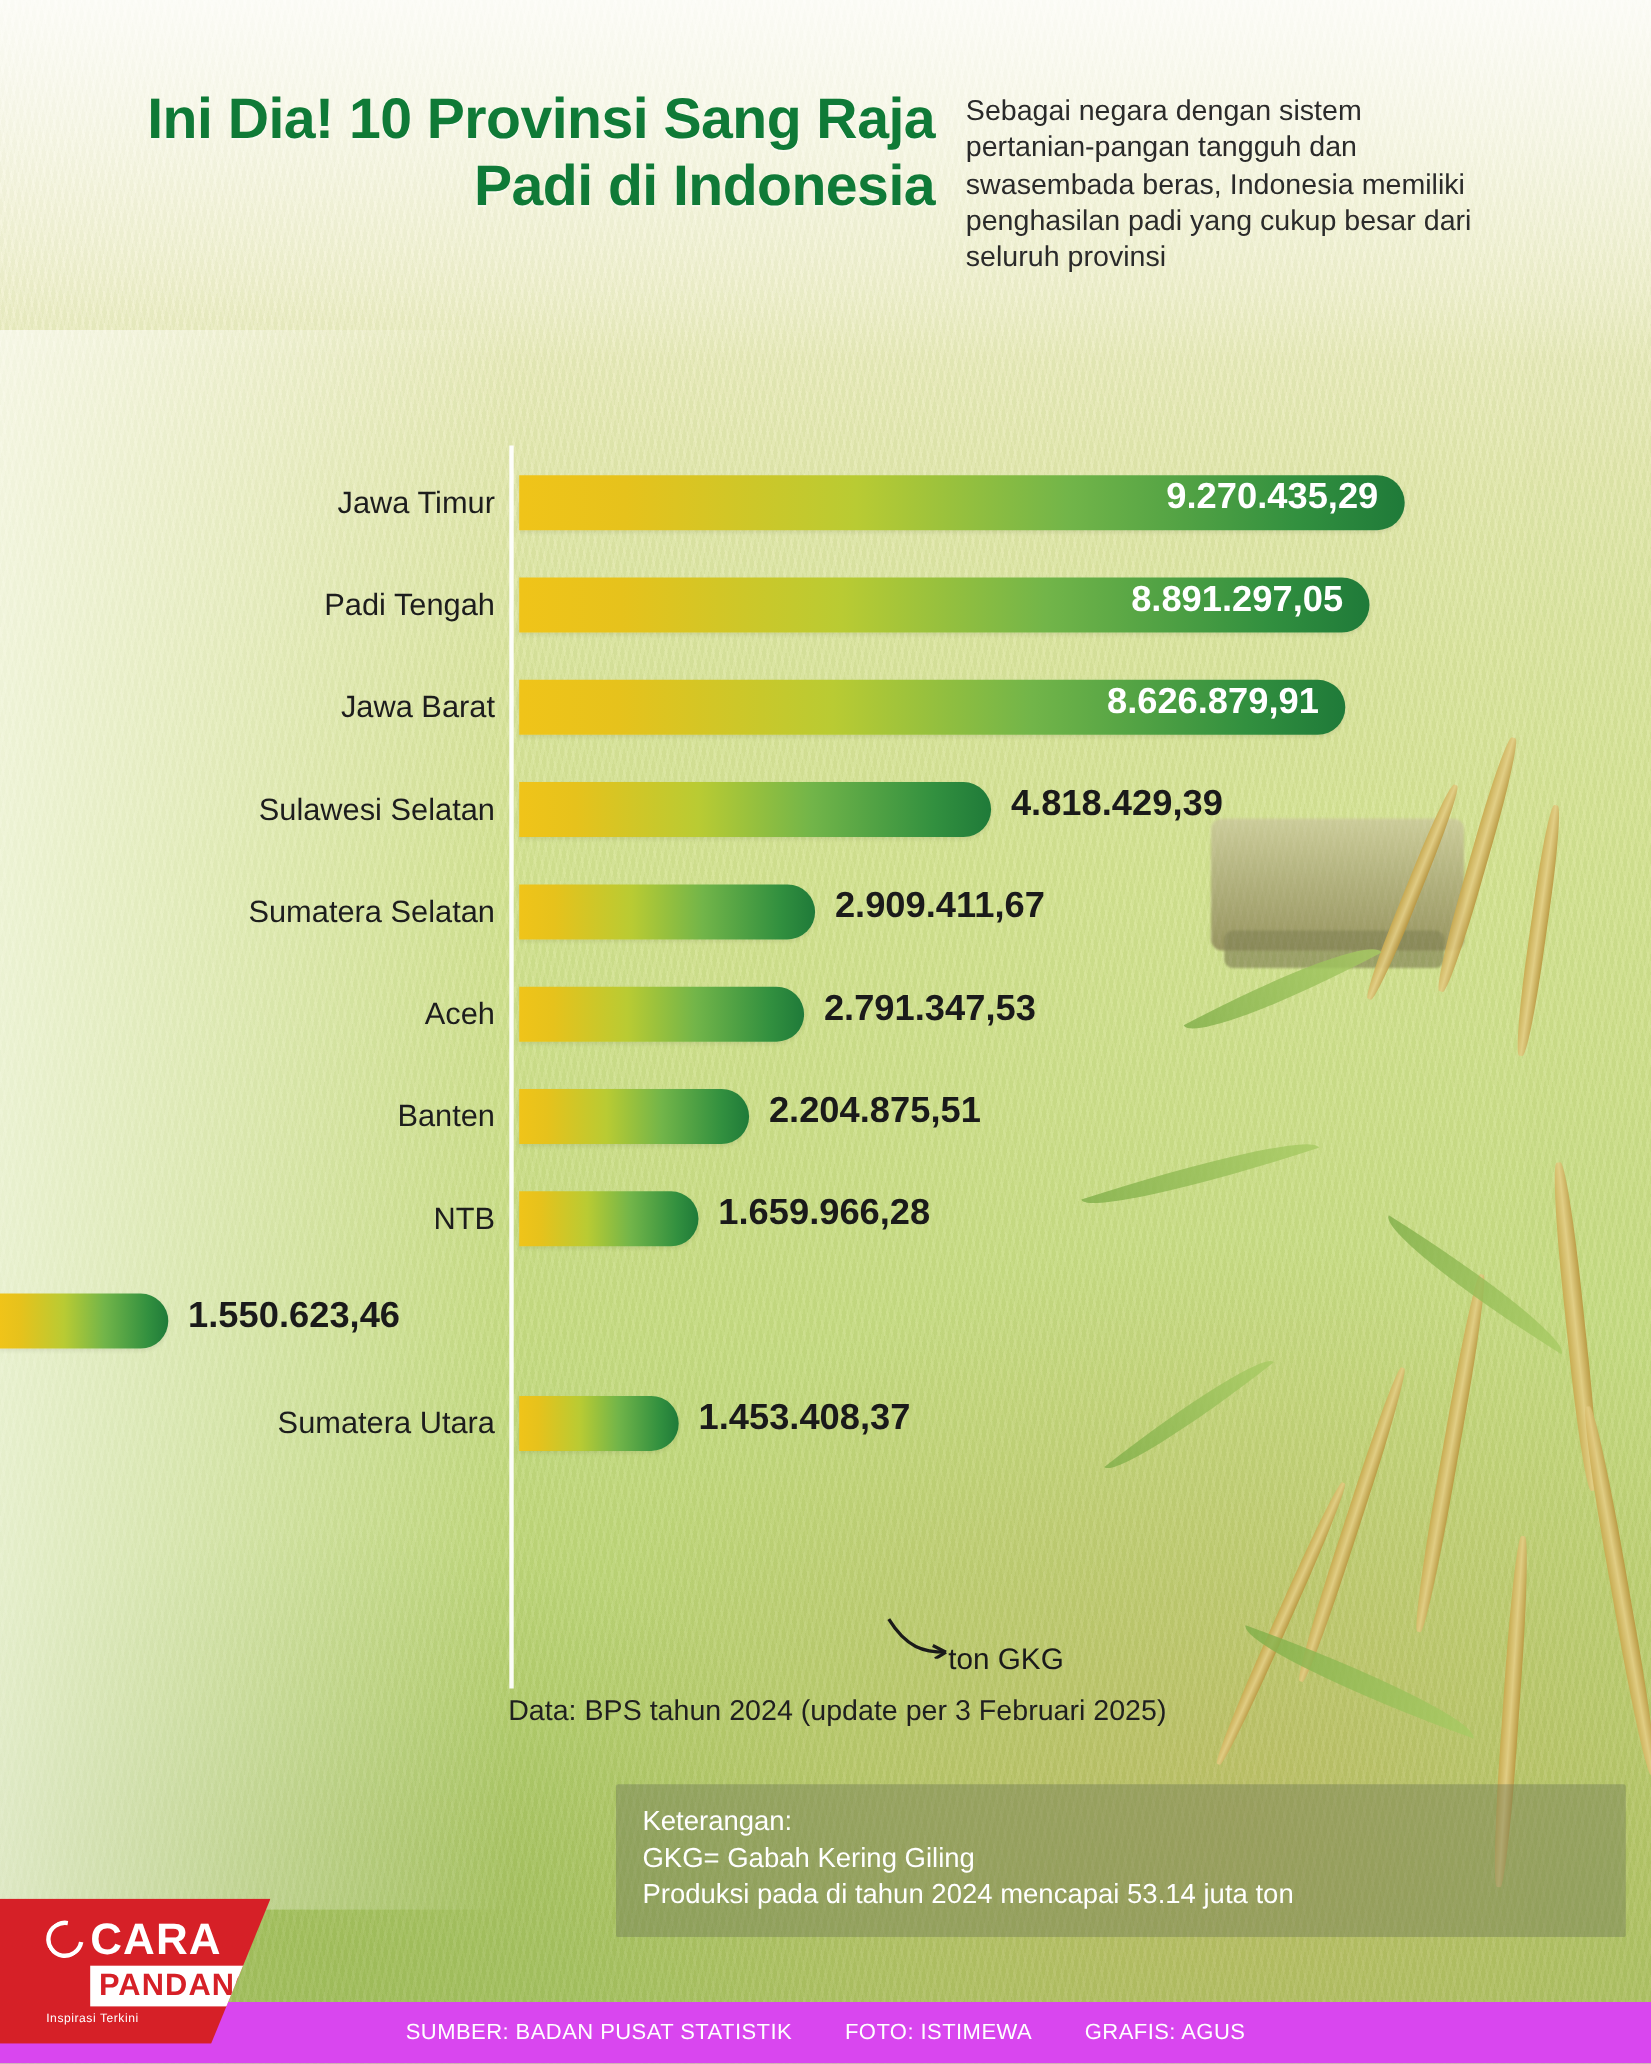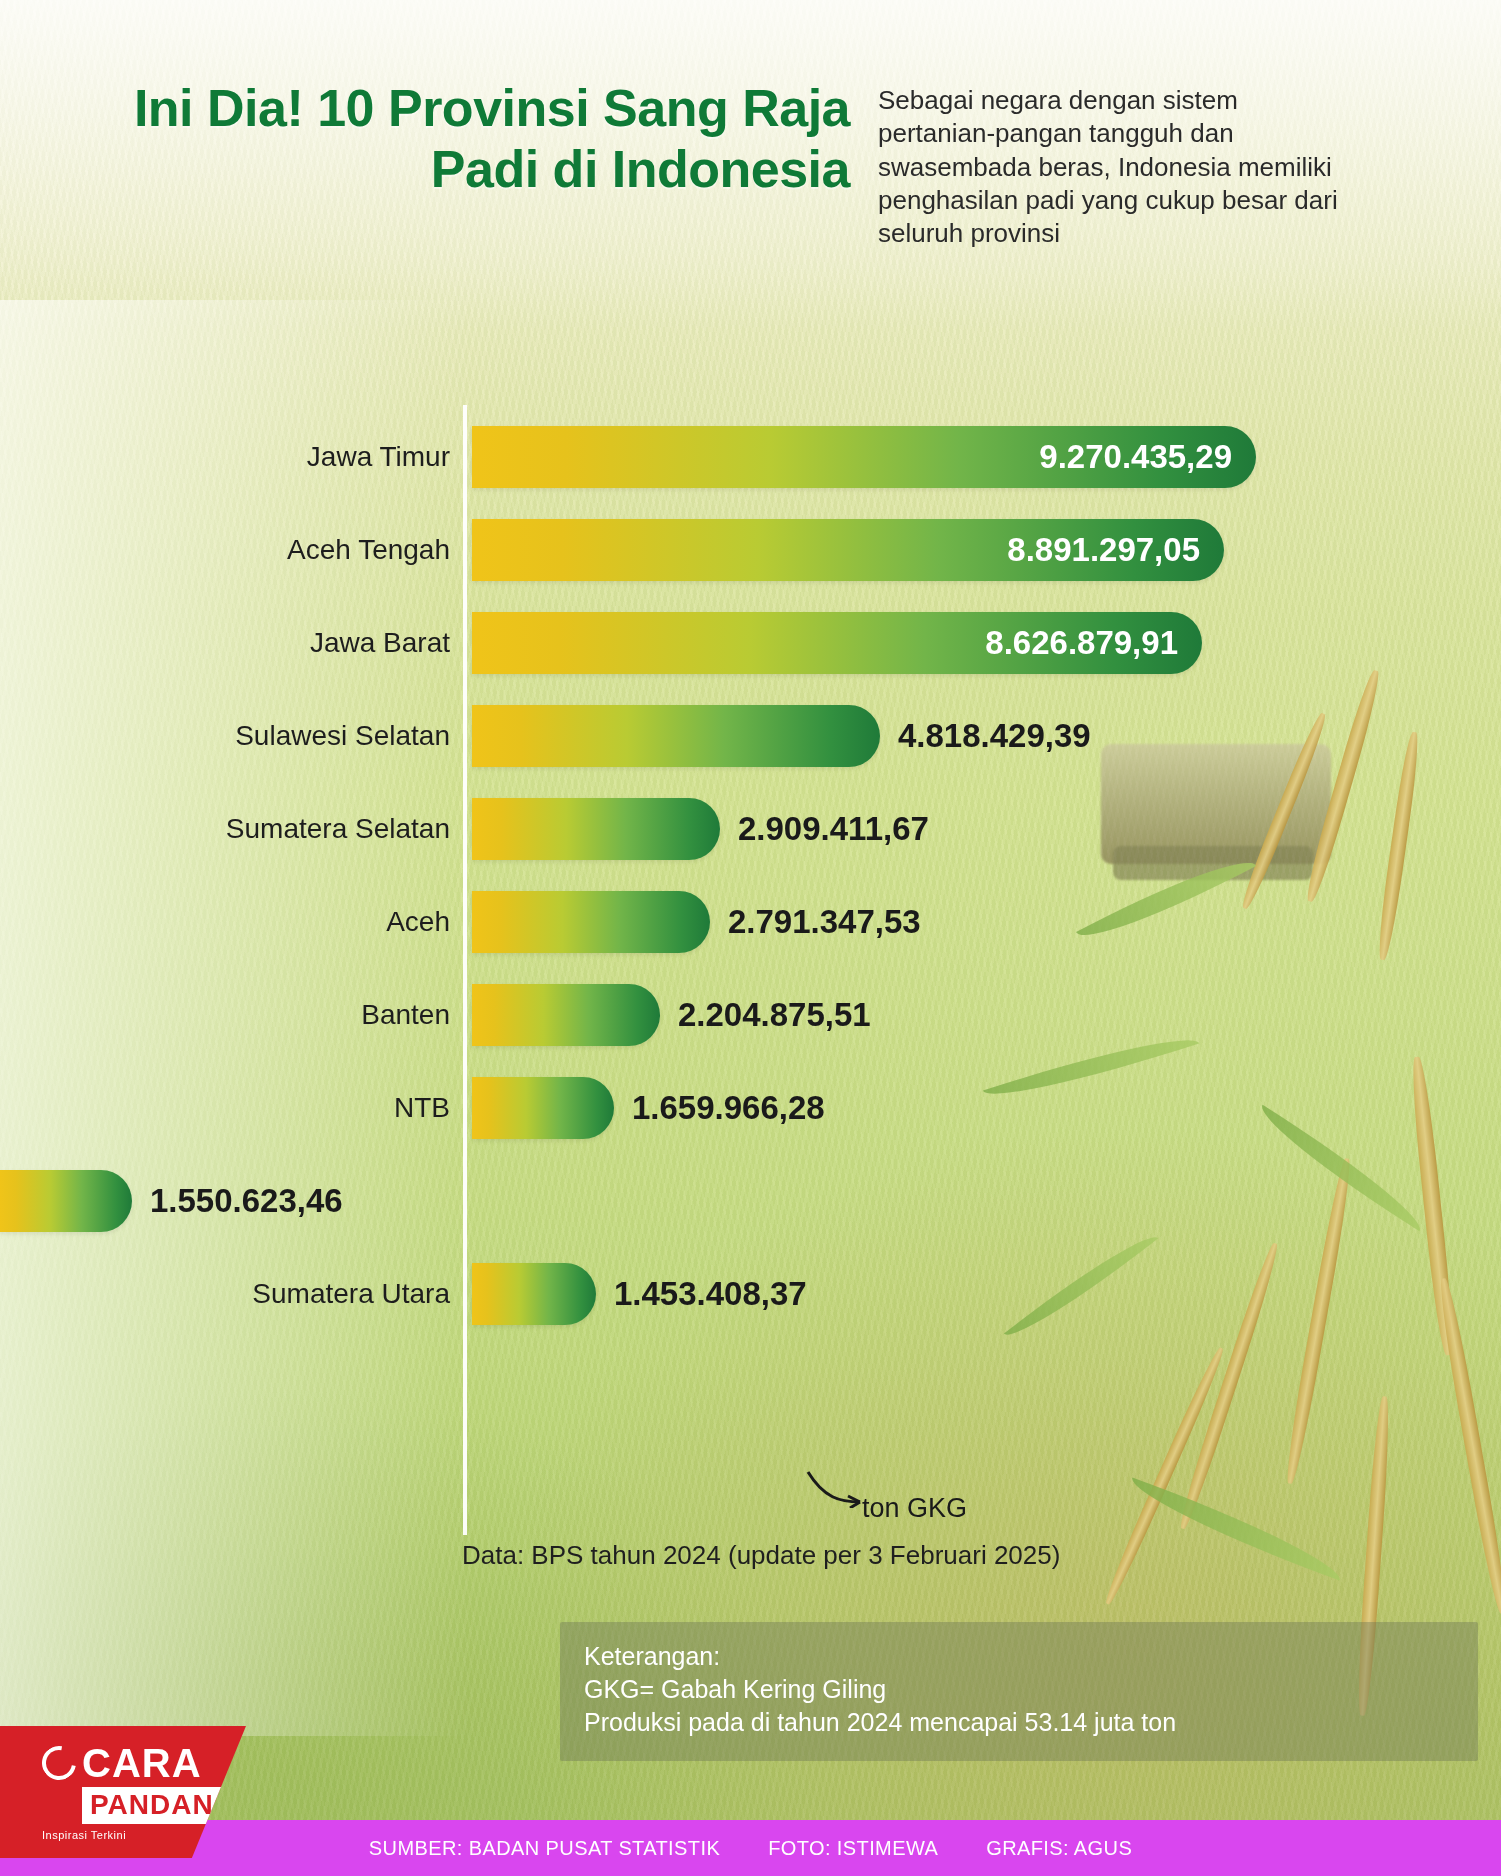--- a/index.html
+++ b/index.html
@@ -151,28 +151,29 @@
     white-space: nowrap;
   }
   .bar-wrap {
     position: relative;
     flex: 1 1 auto;
     height: 100%;
     display: flex;
     align-items: center;
   }
   .bar {
-    height: 62px;
+    height: 50px;
     border-radius: 0 34px 34px 0;
     background: linear-gradient(to right, #f0c419 0%, #e6c21c 12%, #b9cb33 38%, #72b549 62%, #32903f 88%, #1f7a39 100%);
     box-shadow: 0 2px 4px rgba(0,0,0,0.08);
     display: flex;
-    align-items: center;
+    align-items: flex-start;
     justify-content: flex-end;
     position: relative;
+    padding-left: 21px;
   }
   .bar-value-in {
     color: #ffffff;
     font-weight: bold;
     font-size: 33px;
     padding-right: 24px;
     white-space: nowrap;
   }
   .bar-value-out {
     position: absolute;
@@ -330,21 +331,21 @@
   <div class="row">
     <div class="row-label">Jawa Timur</div>
     <div class="bar-wrap">
       <div class="bar" style="width:784px;">
         <span class="bar-value-in">9.270.435,29</span>
       </div>
     </div>
   </div>
 
   <div class="row">
-    <div class="row-label">Aceh Tengah</div>
+    <div class="row-label">Padi Tengah</div>
     <div class="bar-wrap">
       <div class="bar" style="width:752px;">
         <span class="bar-value-in">8.891.297,05</span>
       </div>
     </div>
   </div>
 
   <div class="row">
     <div class="row-label">Jawa Barat</div>
     <div class="bar-wrap">

